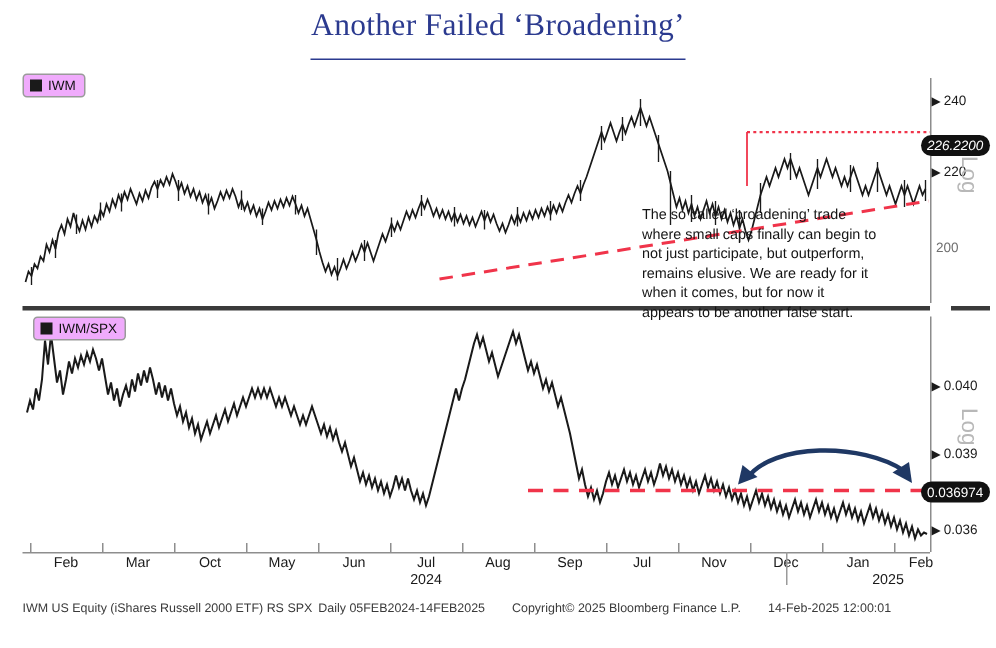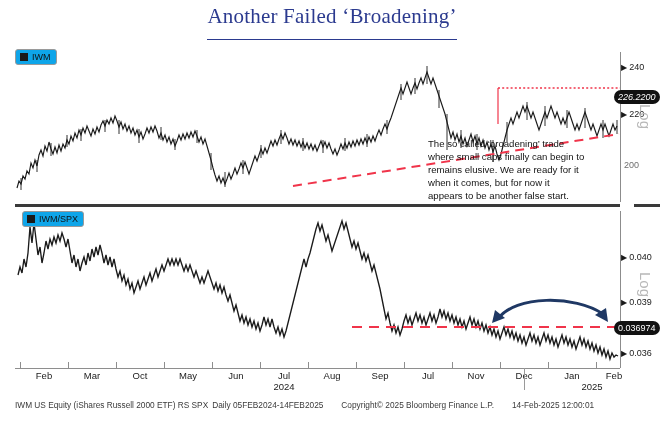--- a/index.html
+++ b/index.html
@@ -29,21 +29,21 @@
     letter-spacing: 0.2px;
   }
   #title span.txt {
     border-bottom: 1.5px solid #2b3a8f;
     padding-bottom: 11px;
   }
 
   
   .legend-chip {
     position: absolute;
-    background: #0ea5e9;
+    background: #f0abfc;
     border: 1px solid #9a9a9a;
     border-radius: 3px;
     padding: 2px 5px 2px 4px;
     display: flex;
     align-items: center;
     gap: 4px;
     font-size: 9px;
     color: #111;
   }
   .legend-sq {
@@ -292,20 +292,21 @@
   </div>
   <div class="axis-tick" style="left:624px; top:160px; color:#6f6f6f;">
     <span>200</span>
   </div>
   <div class="log-label" style="left:654px; top:104px;">Log</div>
   <div class="price-tag" style="left:614px; top:90px;font-style:italic;">226.2200</div>
 
   <div id="annotation">
     <div>The so called ‘broadening’ trade</div>
     <div>where small caps finally can begin to</div>
+    <div>not just participate, but outperform,</div>
     <div>remains elusive. We are ready for it</div>
     <div>when it comes, but for now it</div>
     <div>appears to be another false start.</div>
   </div>
 
   <div class="panel" id="panel-bottom" style="left:15px; top:209px; width:605px; height:158px;">
     <svg width="605" height="158" viewBox="0 0 605 158">
       <path fill="none" stroke="#1a1a1a" stroke-width="1.35" d="M3,66 L5,58 L7,64 L9,50 L11,58 L13,44 L15,18 L17,34 L19,14 L21,30
                L23,46 L25,38 L27,54 L29,44 L31,32 L33,40 L35,30 L37,36 L39,28 L41,34
                L43,26 L45,32 L47,24 L49,30 L51,38 L53,30 L55,42 L57,54 L59,46 L61,58

